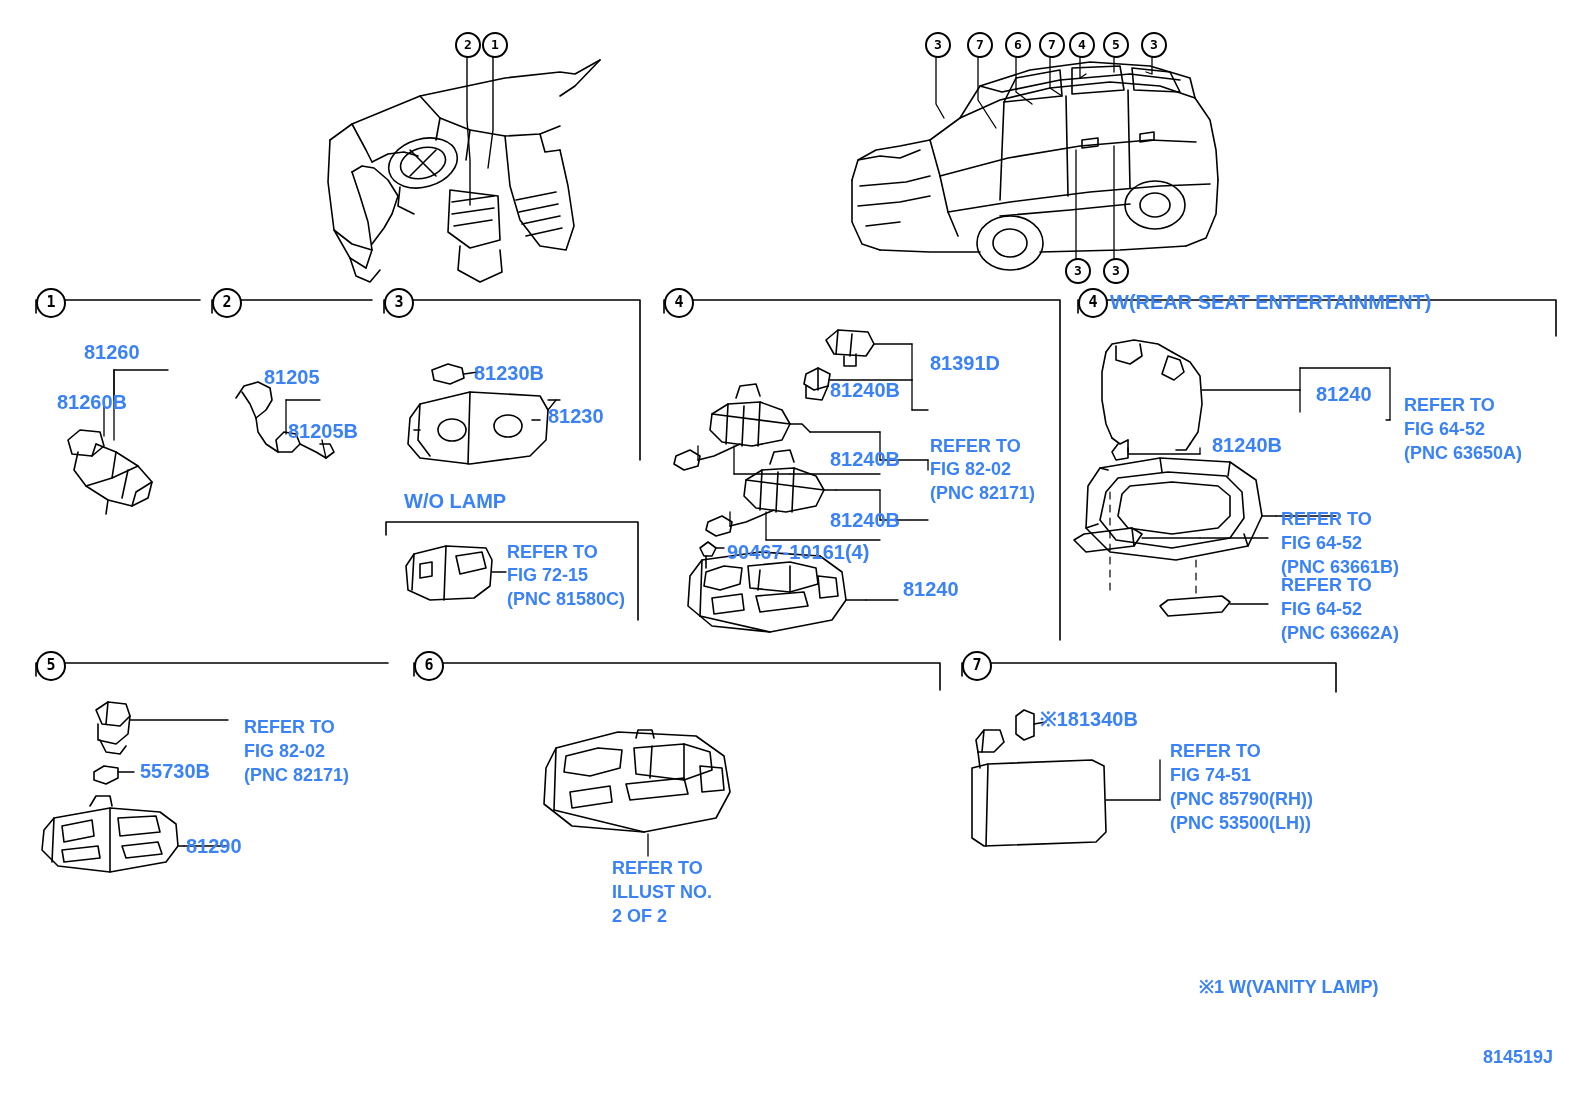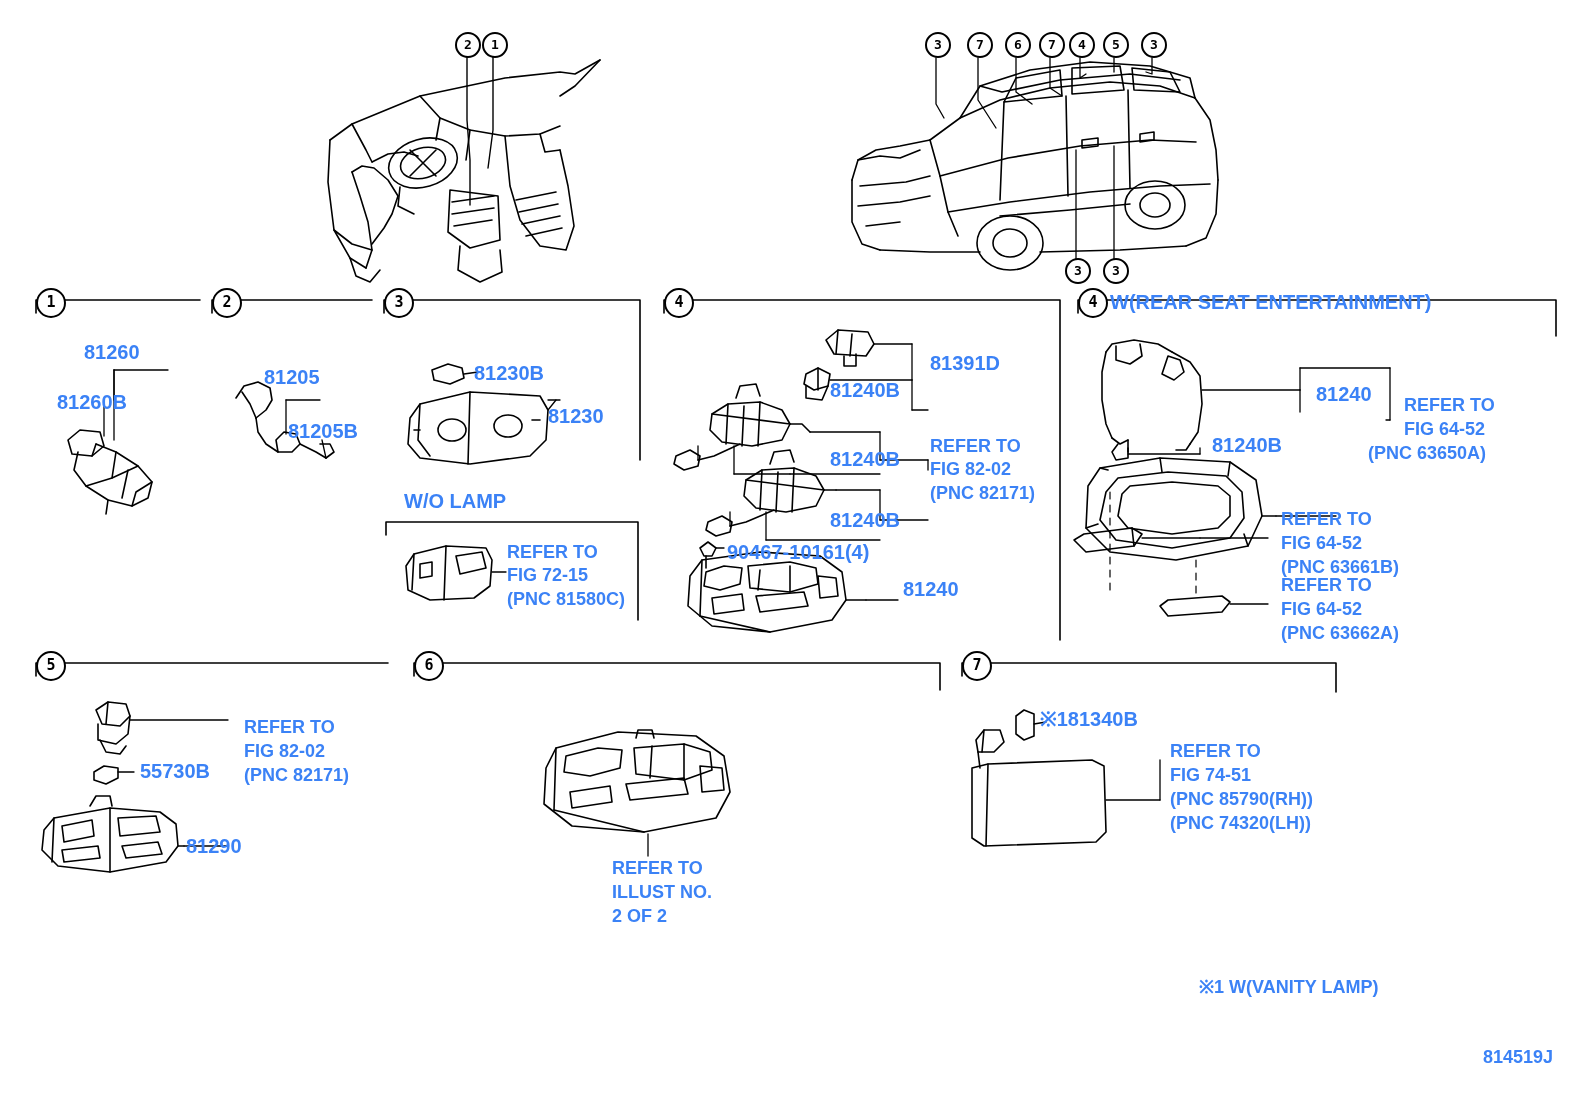--- a/index.html
+++ b/index.html
@@ -427,21 +427,21 @@
   <div class="lbl ref" style="left:930px; top:482px;">(PNC 82171)</div>
 
   <div class="lbl pn" style="left:727px; top:541px;">90467-10161(4)</div>
   <div class="lbl pn" style="left:903px; top:578px;">81240</div>
 
   <div class="lbl pn" style="left:1316px; top:383px;">81240</div>
   <div class="lbl pn" style="left:1212px; top:434px;">81240B</div>
 
   <div class="lbl ref" style="left:1404px; top:394px;">REFER TO</div>
   <div class="lbl ref" style="left:1404px; top:418px;">FIG 64-52</div>
-  <div class="lbl ref" style="left:1368px; top:442px;">(PNC 63650A)</div>
+  <div class="lbl ref" style="left:1404px; top:442px;">(PNC 63650A)</div>
 
   <div class="lbl ref" style="left:1281px; top:508px;">REFER TO</div>
   <div class="lbl ref" style="left:1281px; top:532px;">FIG 64-52</div>
   <div class="lbl ref" style="left:1281px; top:556px;">(PNC 63661B)</div>
 
   <div class="lbl ref" style="left:1281px; top:574px;">REFER TO</div>
   <div class="lbl ref" style="left:1281px; top:598px;">FIG 64-52</div>
   <div class="lbl ref" style="left:1281px; top:622px;">(PNC 63662A)</div>
 
   <div class="lbl ref" style="left:244px; top:716px;">REFER TO</div>
@@ -452,19 +452,19 @@
   <div class="lbl pn" style="left:186px; top:835px;">81290</div>
 
   <div class="lbl note" style="left:612px; top:856px;">REFER TO</div>
   <div class="lbl note" style="left:612px; top:880px;">ILLUST NO.</div>
   <div class="lbl note" style="left:612px; top:904px;">2 OF 2</div>
 
   <div class="lbl pn" style="left:1040px; top:705px;">※181340B</div>
   <div class="lbl ref" style="left:1170px; top:740px;">REFER TO</div>
   <div class="lbl ref" style="left:1170px; top:764px;">FIG 74-51</div>
   <div class="lbl ref" style="left:1170px; top:788px;">(PNC 85790(RH))</div>
-  <div class="lbl ref" style="left:1170px; top:812px;">(PNC 74320(LH))</div>
+  <div class="lbl ref" style="left:1170px; top:812px;">(PNC 53500(LH))</div>
 
   <div class="lbl note" style="left:1199px; top:975px;">※1 W(VANITY LAMP)</div>
 
   <div class="lbl footer-code" style="left:1483px; top:1047px;">814519J</div>
 
 </div>
 
 </body></html>

